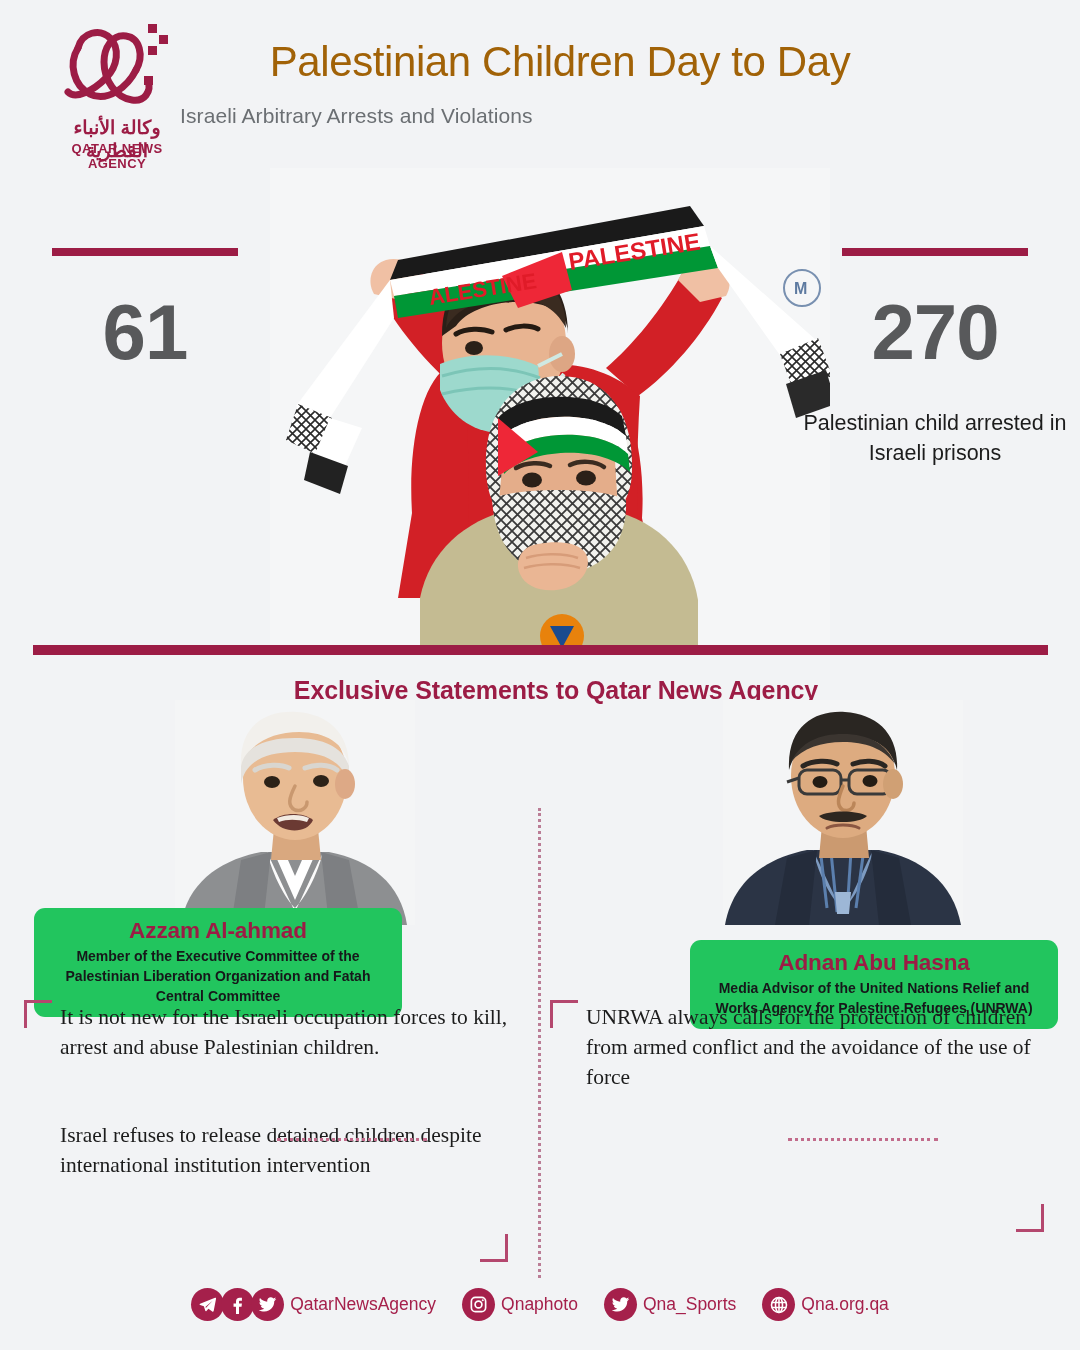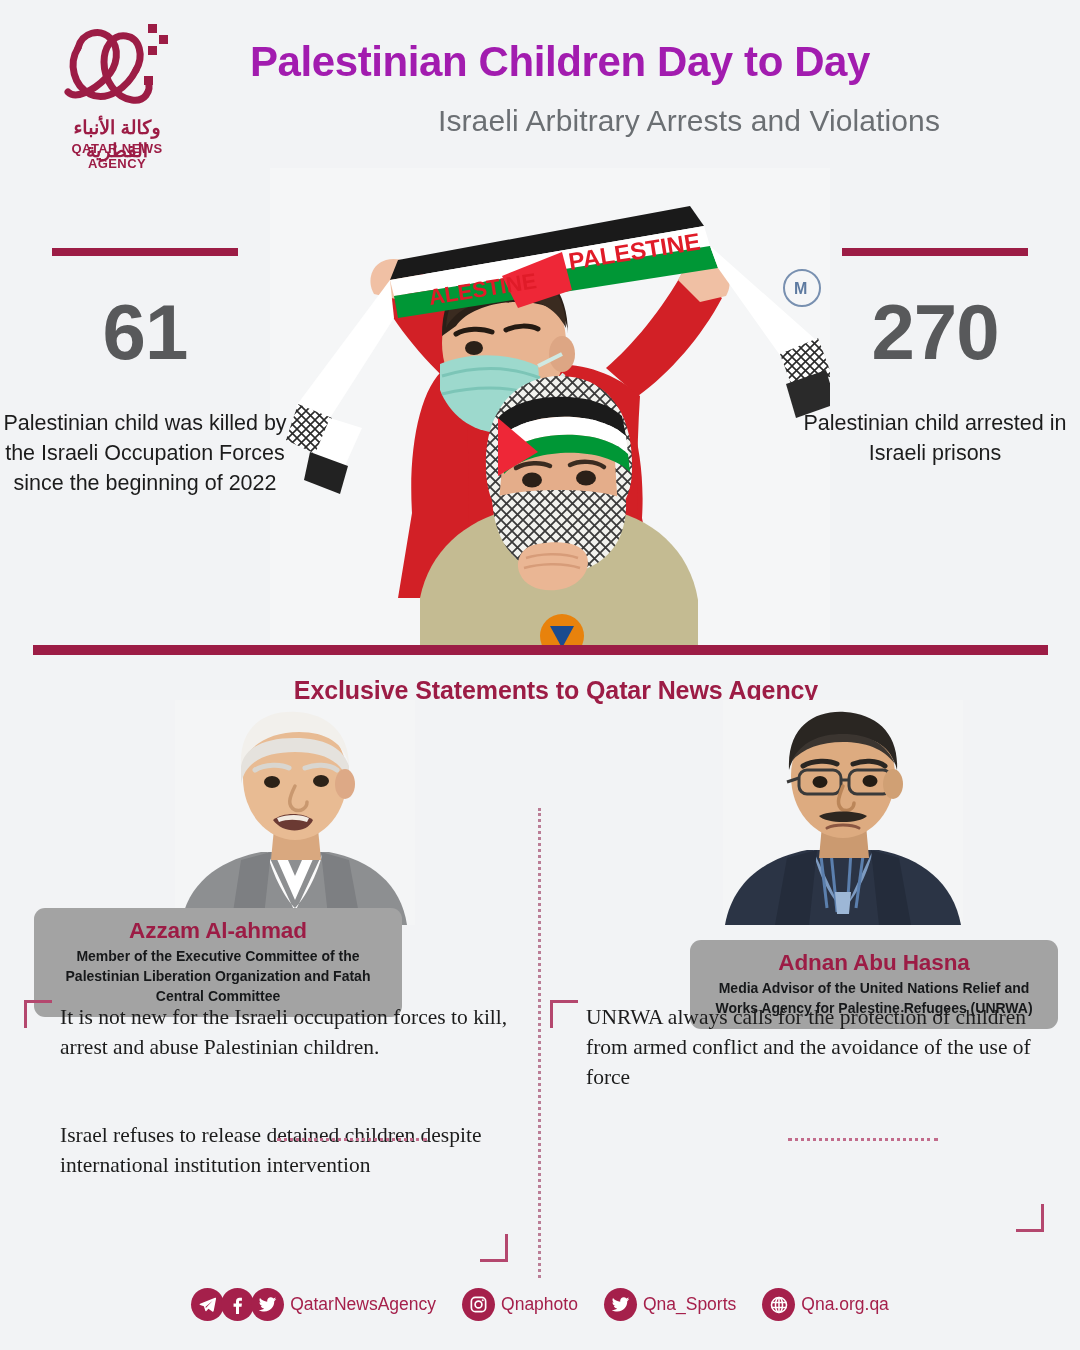--- a/index.html
+++ b/index.html
@@ -21,27 +21,27 @@
     text-align:center; color:#9c1c45; font-size:19px; font-weight:bold;
     direction:rtl; letter-spacing:0px;
   }
   .logo-en {
     position:absolute; left:0; top:119px; width:150px;
     text-align:center; color:#9c1c45; font-size:13px; font-weight:bold;
     letter-spacing:0.4px;
   }
   .title {
     position:absolute; left:180px; top:38px; width:760px;
-    text-align:center; color:#a21caf;
-    font-size:42px; font-weight:bold; letter-spacing:-0.4px;
+    text-align:center; color:#a16207;
+    font-size:42px; font-weight:normal; letter-spacing:-0.4px;
   }
   .subtitle {
     position:absolute; left:180px; top:104px; width:760px;
-    text-align:right; color:#6b6f73;
-    font-size:30px; font-weight:normal; letter-spacing:0.1px;
+    text-align:left; color:#6b6f73;
+    font-size:21px; font-weight:normal; letter-spacing:0.1px;
   }
 
   
   .stat { position:absolute; width:290px; text-align:center;margin-top:8px; }
   .stat-left  { left:0px;  top:240px; }
   .stat-right { left:790px; top:240px; }
   .stat-bar {
     width:186px; height:8px; background:#9c1c45; margin:0 auto 34px auto;
   }
   .stat-num {
@@ -69,21 +69,21 @@
   
   .col { position:absolute; top:700px; width:510px; }
   .col-left  { left:22px; }
   .col-right { left:548px; }
 
   .portrait { position:absolute; top:0; width:240px; height:225px; overflow:hidden; }
   .portrait-left  { left:153px; }
   .portrait-right { left:175px; }
 
   .plate {
-    position:absolute; top:208px; width:368px; background:#a3a3a3;
+    position:absolute; top:208px; width:368px; background:#22c55e;
     border-radius:11px; padding:9px 10px 11px 10px; text-align:center;
   }
   .plate-left  { left:12px; }
   .plate-right { left:142px;margin-top:32px; }
   .plate-name {
     color:#9c1c45; font-size:22.5px; font-weight:bold; line-height:27px;
     letter-spacing:-0.1px;
   }
   .plate-role {
     color:#16181a; font-size:14px; font-weight:bold; line-height:20px;
@@ -251,21 +251,20 @@
         <path d="M268 376 C252 378 244 392 250 406 C256 420 276 426 296 420 C314 414 322 398 316 386 C310 374 288 372 268 376 Z" fill="#eab694"></path>
         <path d="M256 390 C268 386 292 384 308 390" stroke="#d79c79" stroke-width="2.5" fill="none"></path>
         <path d="M254 400 C268 396 292 394 310 400" stroke="#d79c79" stroke-width="2.5" fill="none"></path>
       </g>
     </svg>
   </div>
 
   <div class="stat stat-left">
     <div class="stat-bar"></div>
     <div class="stat-num">61</div>
-    <div class="stat-cap">Palestinian child was killed by the Israeli Occupation Forces since the beginning of 2022</div>
   </div>
 
   <div class="stat stat-right">
     <div class="stat-bar"></div>
     <div class="stat-num">270</div>
     <div class="stat-cap">Palestinian child arrested in Israeli prisons</div>
   </div>
 
   <div class="divider"></div>
 

